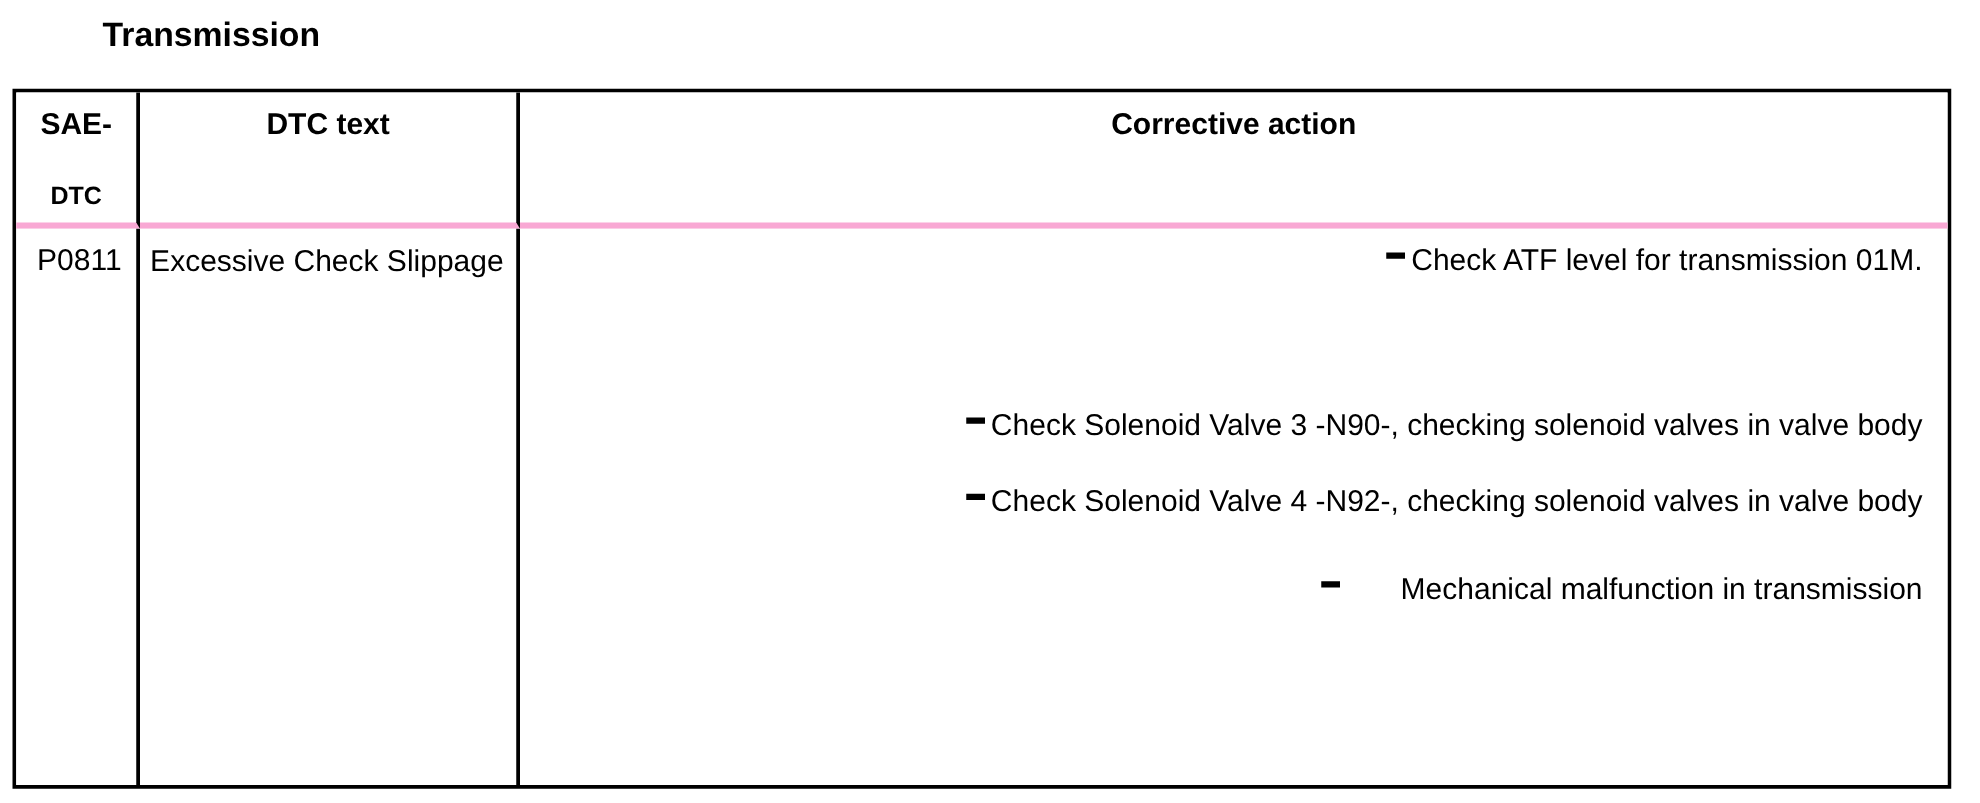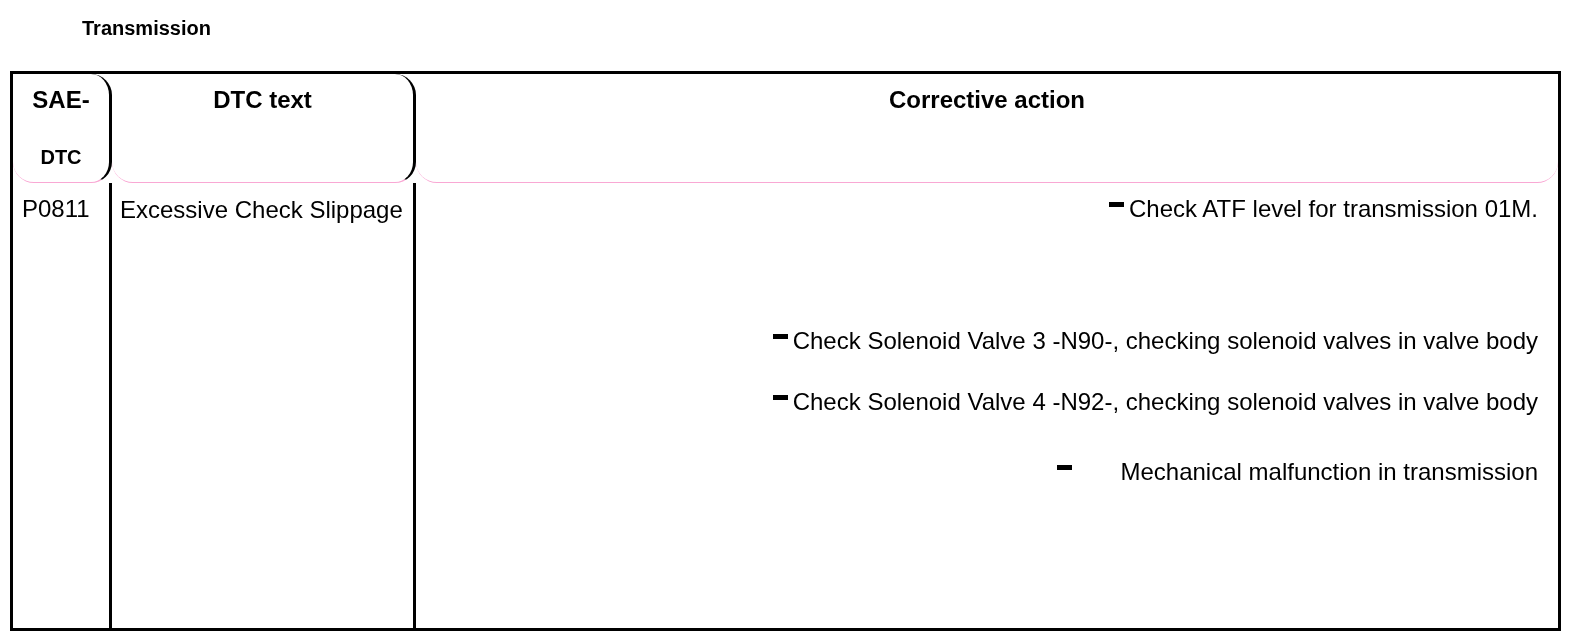--- a/index.html
+++ b/index.html
@@ -15,21 +15,21 @@
   .page {
     position: relative;
     width: 1584px;
     height: 642px;
     background: #ffffff;
   }
   .doc-title {
     position: absolute;
     left: 82px;
     top: 14px;
-    font-size: 20px;
+    font-size: 27px;
     font-weight: bold;
     line-height: 28px;
     white-space: nowrap;
   }
   .dtc-table {
     position: absolute;
     left: 10px;
     top: 71px;
     width: 1551px;
     height: 560px;
@@ -37,22 +37,22 @@
     border: 3px solid #000000;
     display: grid;
     grid-template-columns: 99px 304px 1fr;
     grid-template-rows: 109px 1fr;
     background: #ffffff;
   }
   .cell {
     box-sizing: border-box;
     background: #ffffff;
   }
-  .col-divider { border-right: 3px solid #000000; }
-  .header-cell { border-bottom: 1px solid #f9a8d4; font-weight: bold; border-radius: 21px; }
+  .col-divider { border-right: 3px solid #000000; text-align: center; }
+  .header-cell { border-bottom: 5px solid #f9a8d4; font-weight: bold; }
   .header-cell.center { text-align: center; }
   .hdr-text {
     font-size: 24px;
     line-height: 24px;
     padding-top: 14px;
   }
   .hdr-line2 {
     font-size: 20px;
     line-height: 24px;
     margin-top: 33px;

